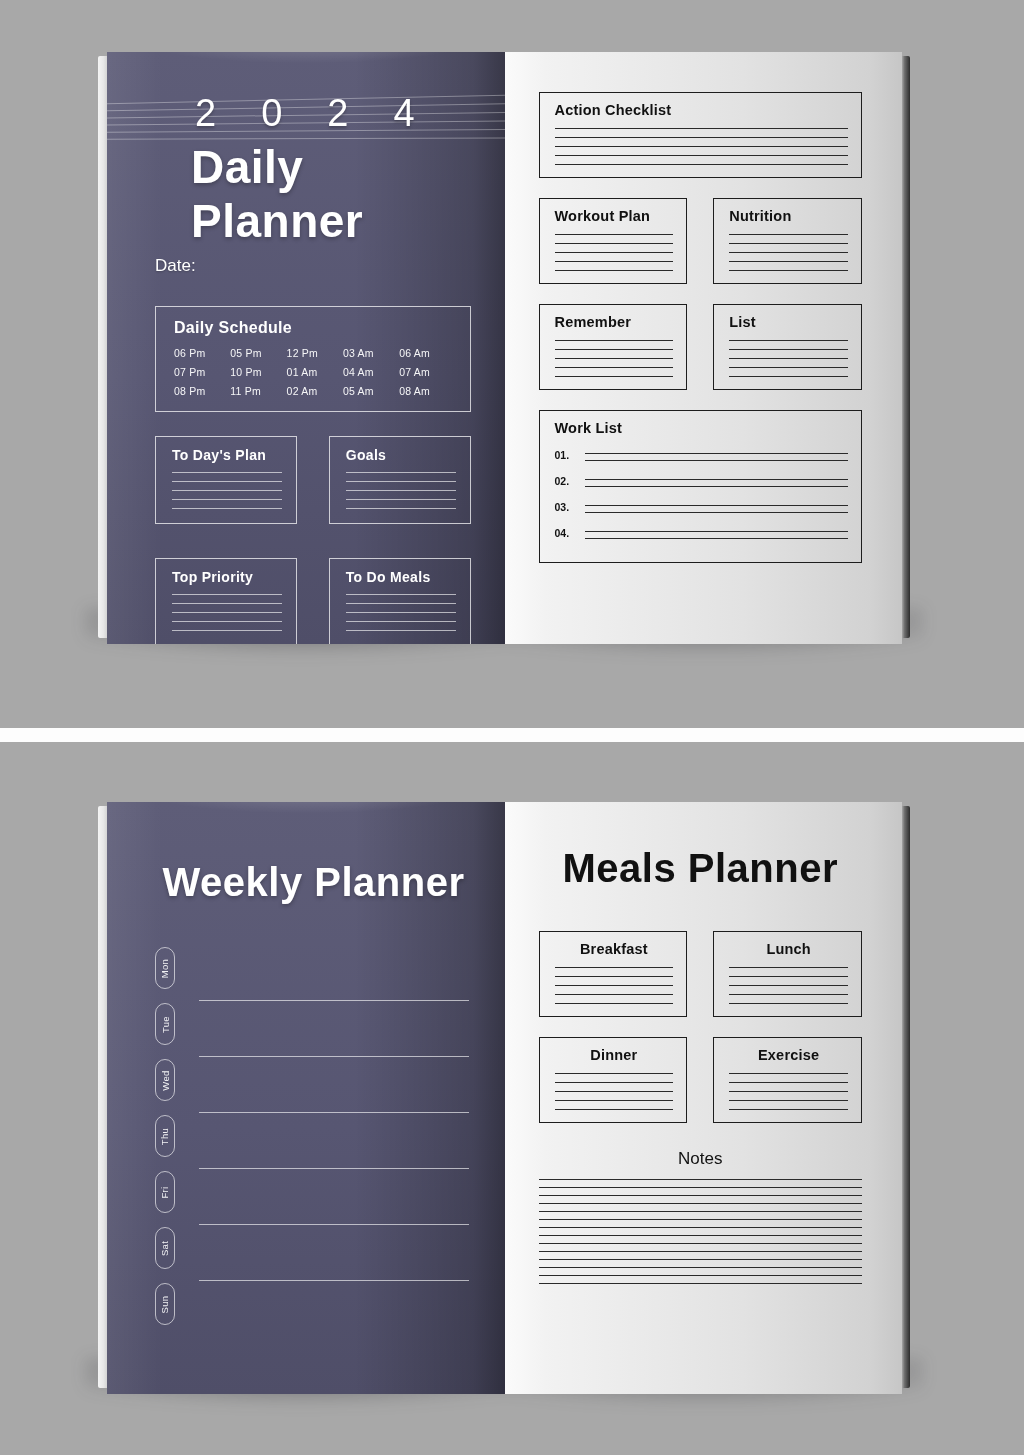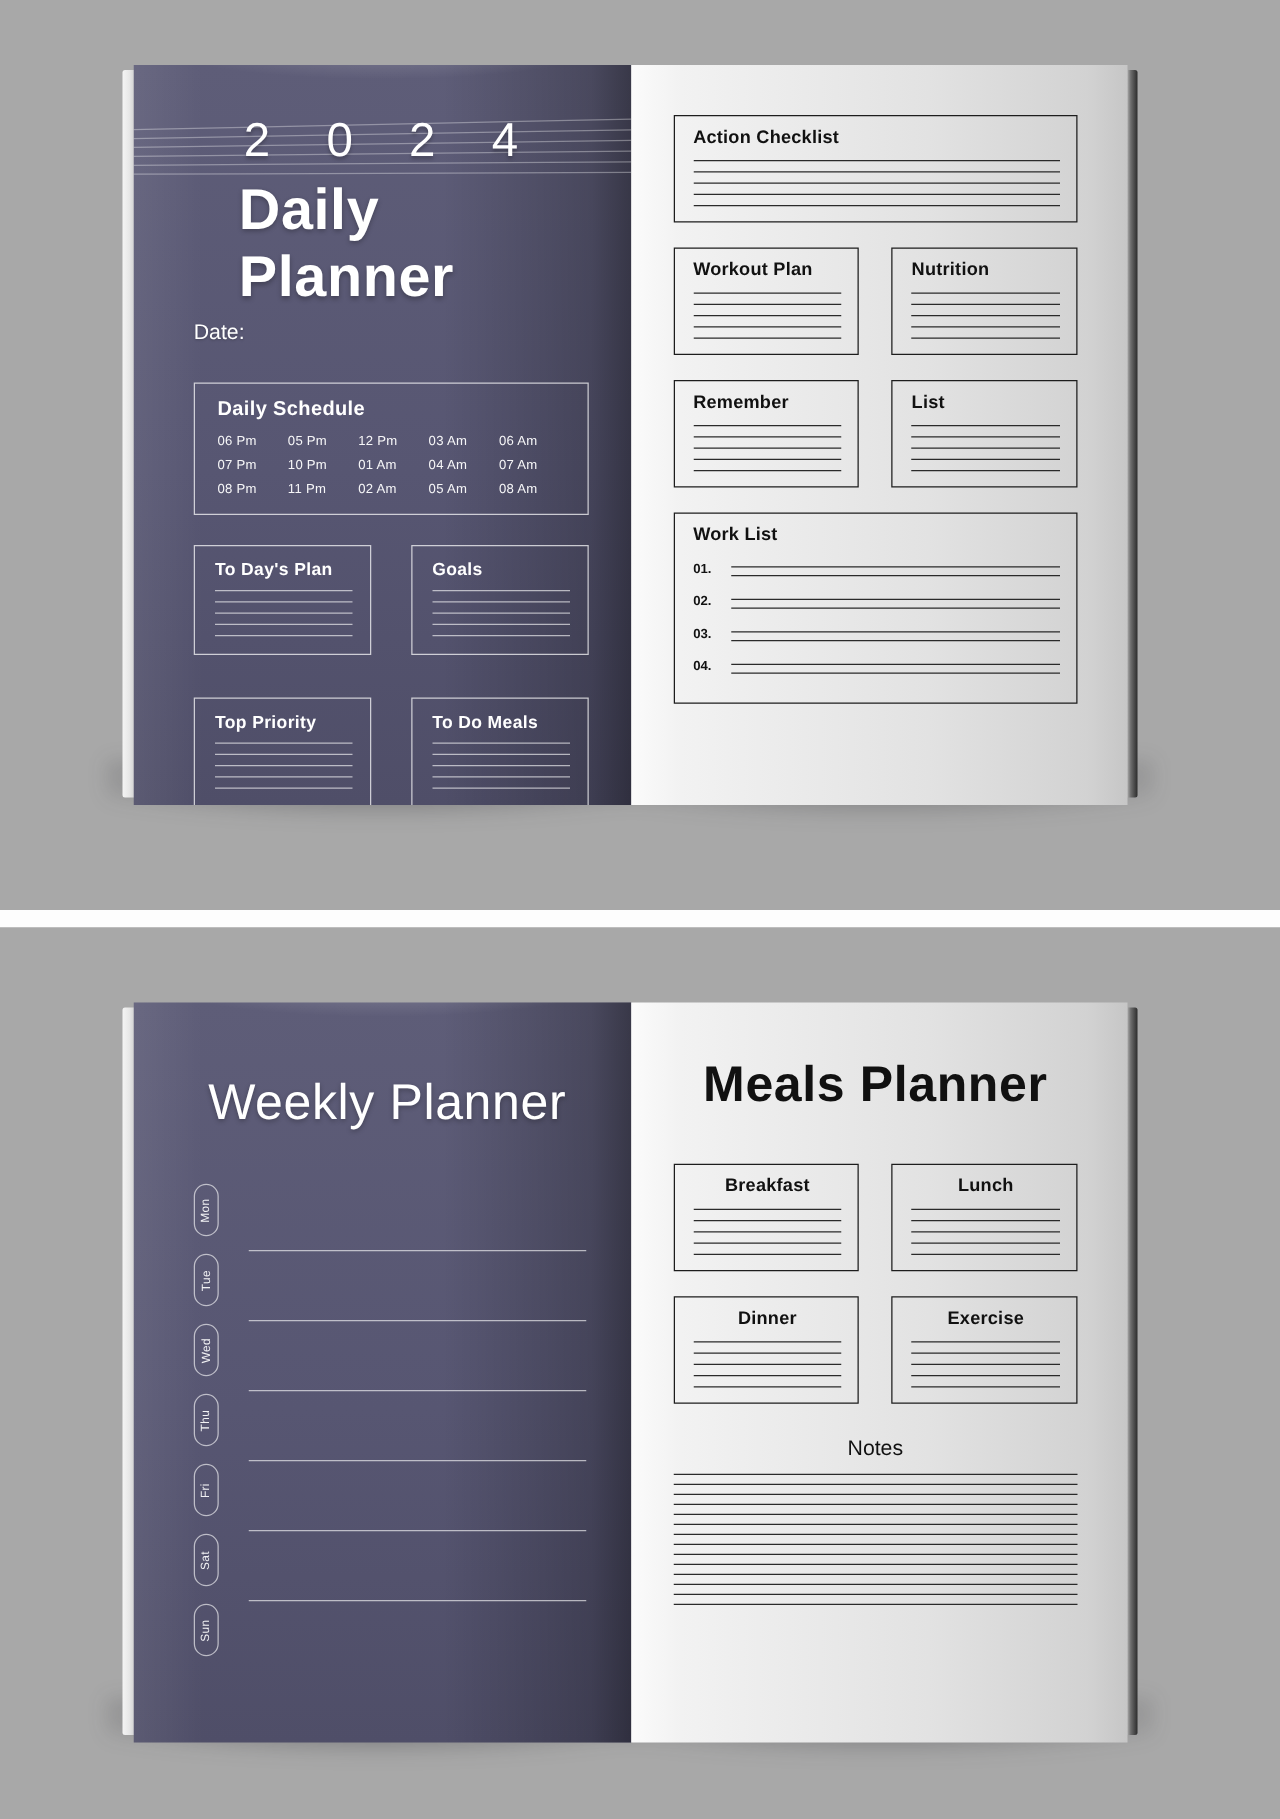--- a/index.html
+++ b/index.html
@@ -150,22 +150,22 @@
 
   .worklist { margin-top: 20px; }
   .wl-row { display: flex; align-items: flex-end; gap: 8px; margin-bottom: 11px; }
   .wl-num { font-size: 10.5px; font-weight: 600; width: 22px; flex: 0 0 22px; padding-top: 3px; }
   .wl-lines { flex: 1; display: flex; flex-direction: column; gap: 6px; padding-top: 2px; }
   .wl-lines i { display: block; height: 1px; background: #2a2a2a; }
 
   
   .wk-inner { position: relative; padding: 58px 30px 0 48px; height: 100%; }
   .wk-title {
-    font-size: 40px; font-weight: 400; letter-spacing: .5px;
-    text-align: center; padding-right: 10px;
+    font-size: 40px; font-weight: 700; letter-spacing: .5px;
+    text-align: right; padding-right: 10px;
     text-shadow: 0 2px 4px rgba(0,0,0,.28);
   }
   .week-rows { margin-top: 40px; }
   .week-row { position: relative; height: 56px; display: flex; align-items: flex-start; }
   .day-pill {
     width: 20px; height: 42px; flex: 0 0 20px;
     border: 1px solid rgba(255,255,255,.62);
     border-radius: 11px;
     display: flex; align-items: center; justify-content: center;
     margin-top: 2px;

